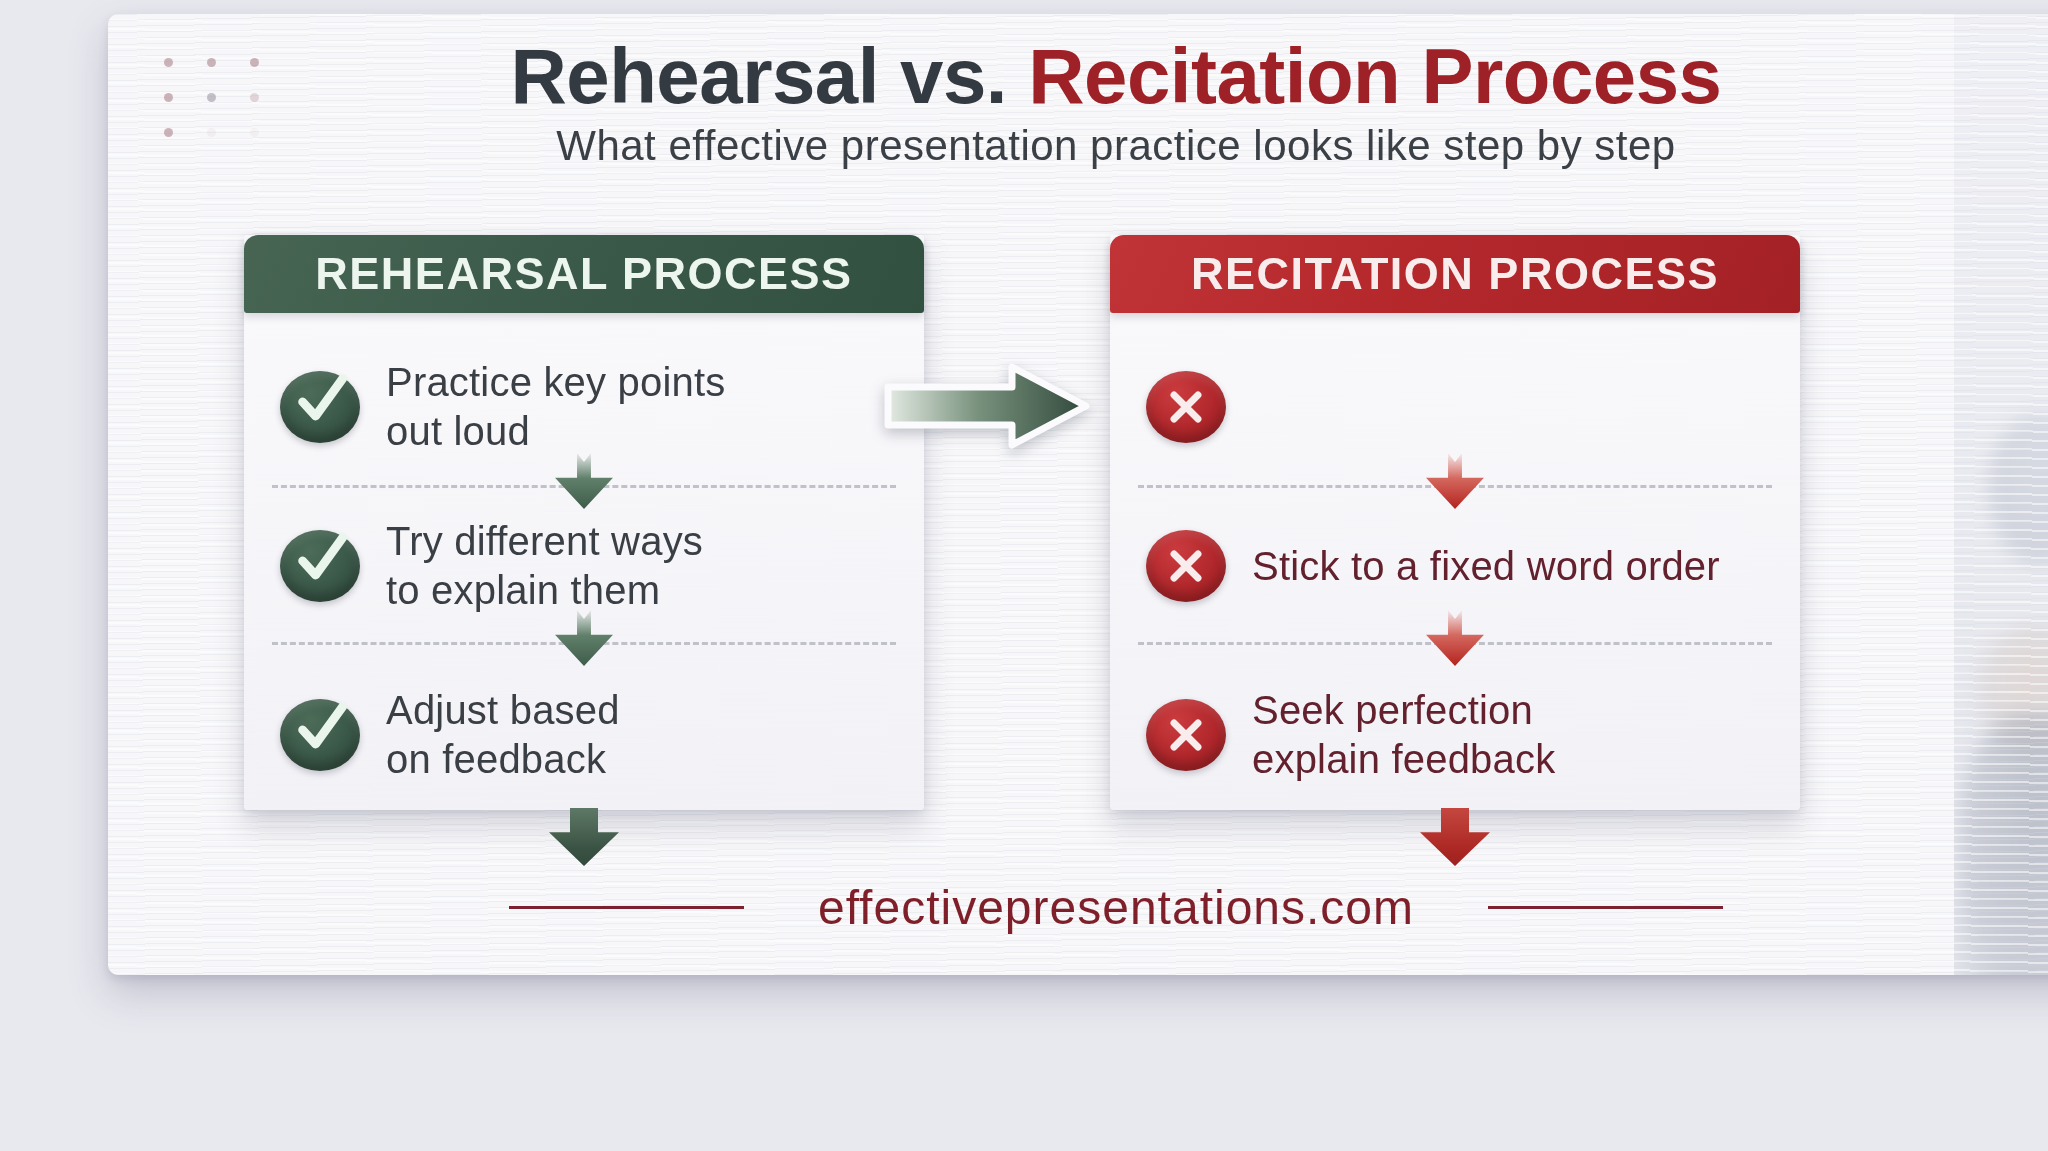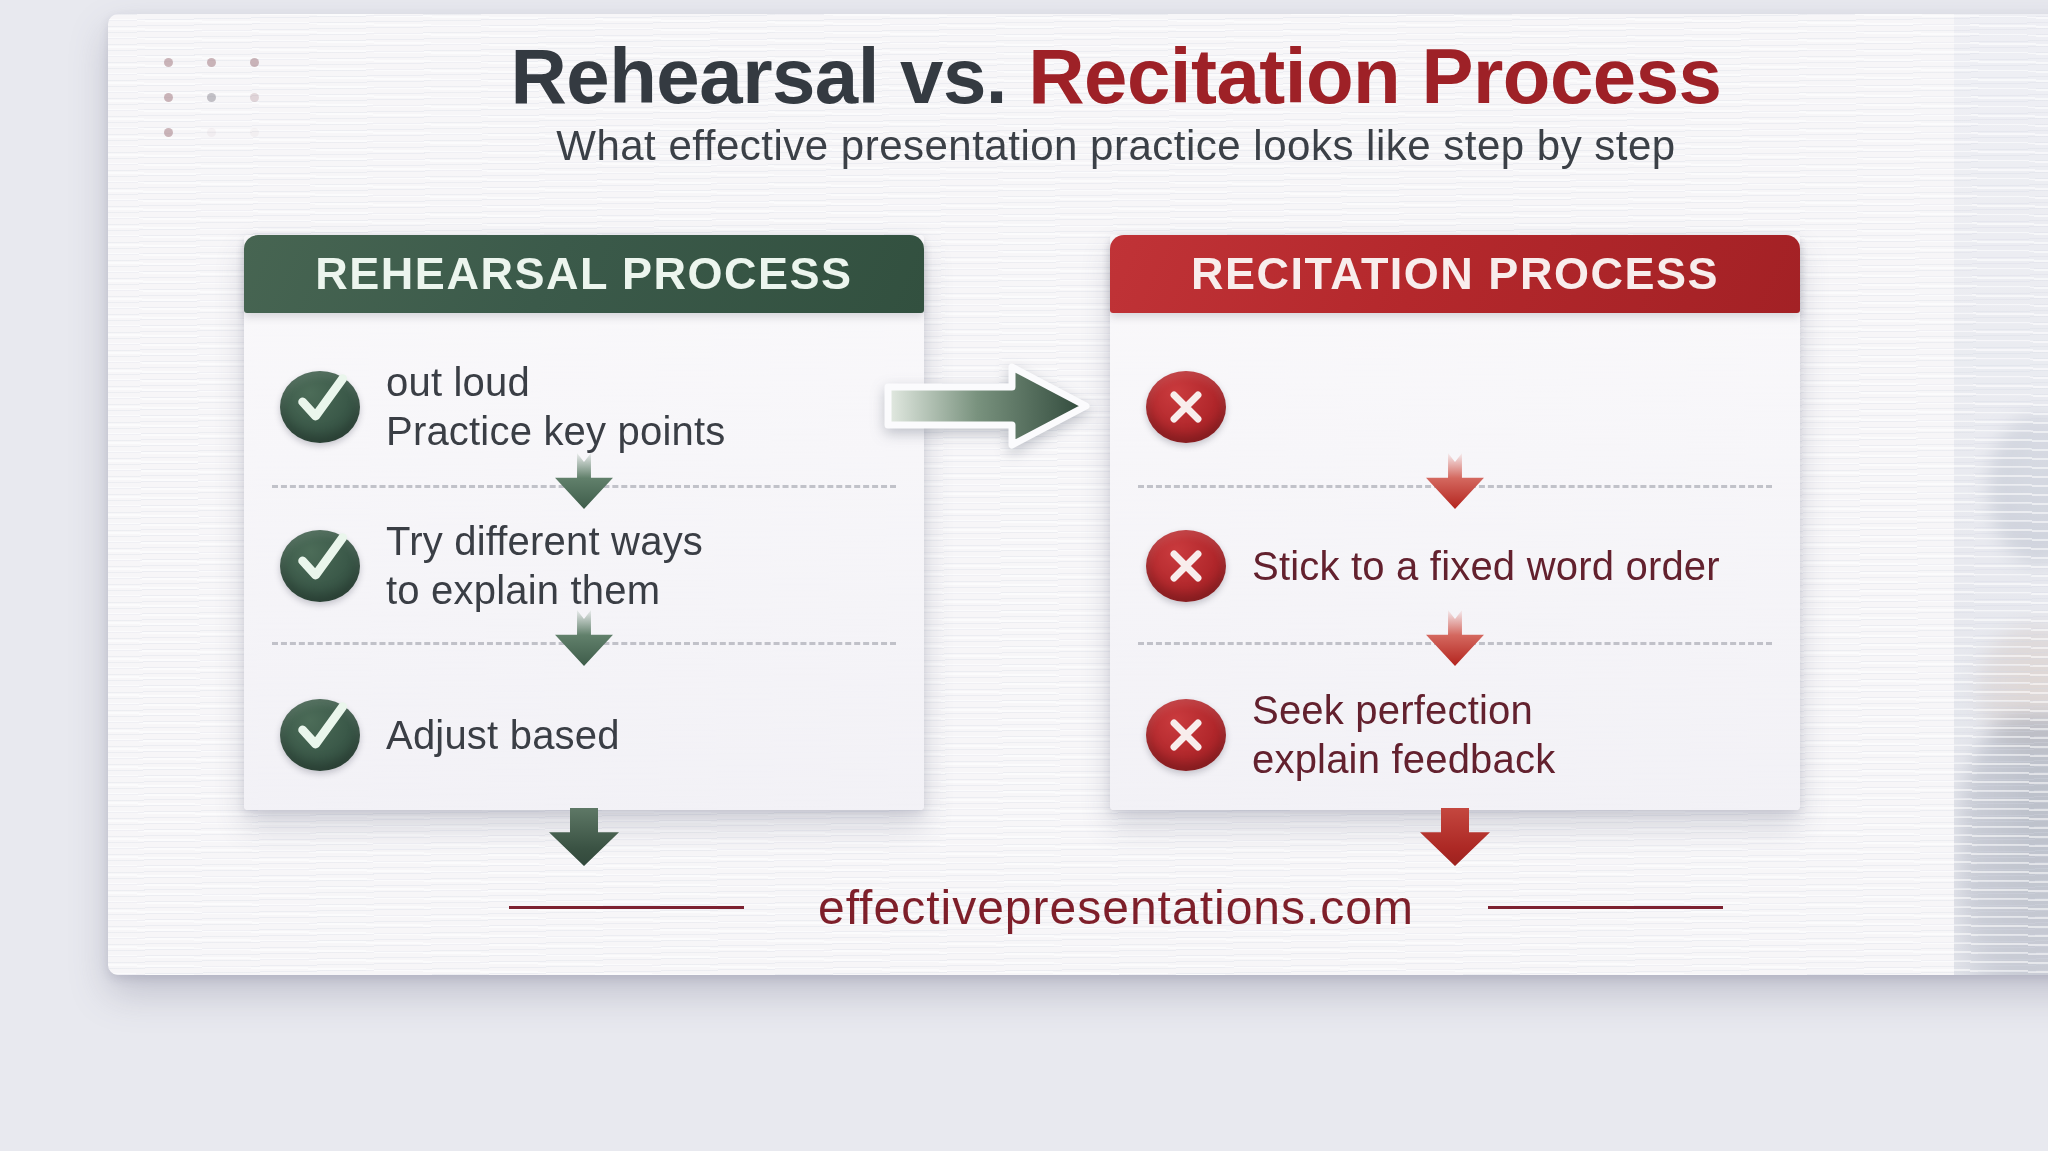--- a/index.html
+++ b/index.html
@@ -153,22 +153,22 @@
     <div class="card left">
       <div class="card-header">REHEARSAL PROCESS</div>
 
       <div class="item i1">
         <div class="badge check">
           <svg viewBox="0 0 24 24">
               <path d="M4.5 13.5 L9.5 19 L20 4.5" fill="none" stroke="#eaf6ec" stroke-width="3.4" stroke-linecap="round" stroke-linejoin="round"></path>
             </svg>
         </div>
         <div class="item-text">
+          <span>Practice key points</span>
           <span>out loud</span>
-          <span>Practice key points</span>
         </div>
       </div>
 
       <div class="sep s1"></div>
       <div class="chev c1"></div>
 
       <div class="item i2">
         <div class="badge check">
           <svg viewBox="0 0 24 24">
               <path d="M4.5 13.5 L9.5 19 L20 4.5" fill="none" stroke="#eaf6ec" stroke-width="3.4" stroke-linecap="round" stroke-linejoin="round"></path>
@@ -184,20 +184,21 @@
       <div class="chev c2"></div>
 
       <div class="item i3">
         <div class="badge check">
           <svg viewBox="0 0 24 24">
               <path d="M4.5 13.5 L9.5 19 L20 4.5" fill="none" stroke="#eaf6ec" stroke-width="3.4" stroke-linecap="round" stroke-linejoin="round"></path>
             </svg>
         </div>
         <div class="item-text">
           <span>Adjust based</span>
+          <span>on feedback</span>
         </div>
       </div>
     </div>
 
     <svg class="mid-arrow" viewBox="0 0 212 92">
       <defs>
         <linearGradient id="gradMid" x1="0" y1="0" x2="1" y2="0">
           <stop offset="0" stop-color="#e3eae2"></stop>
           <stop offset="0.45" stop-color="#79927e"></stop>
           <stop offset="1" stop-color="#30493b"></stop>

